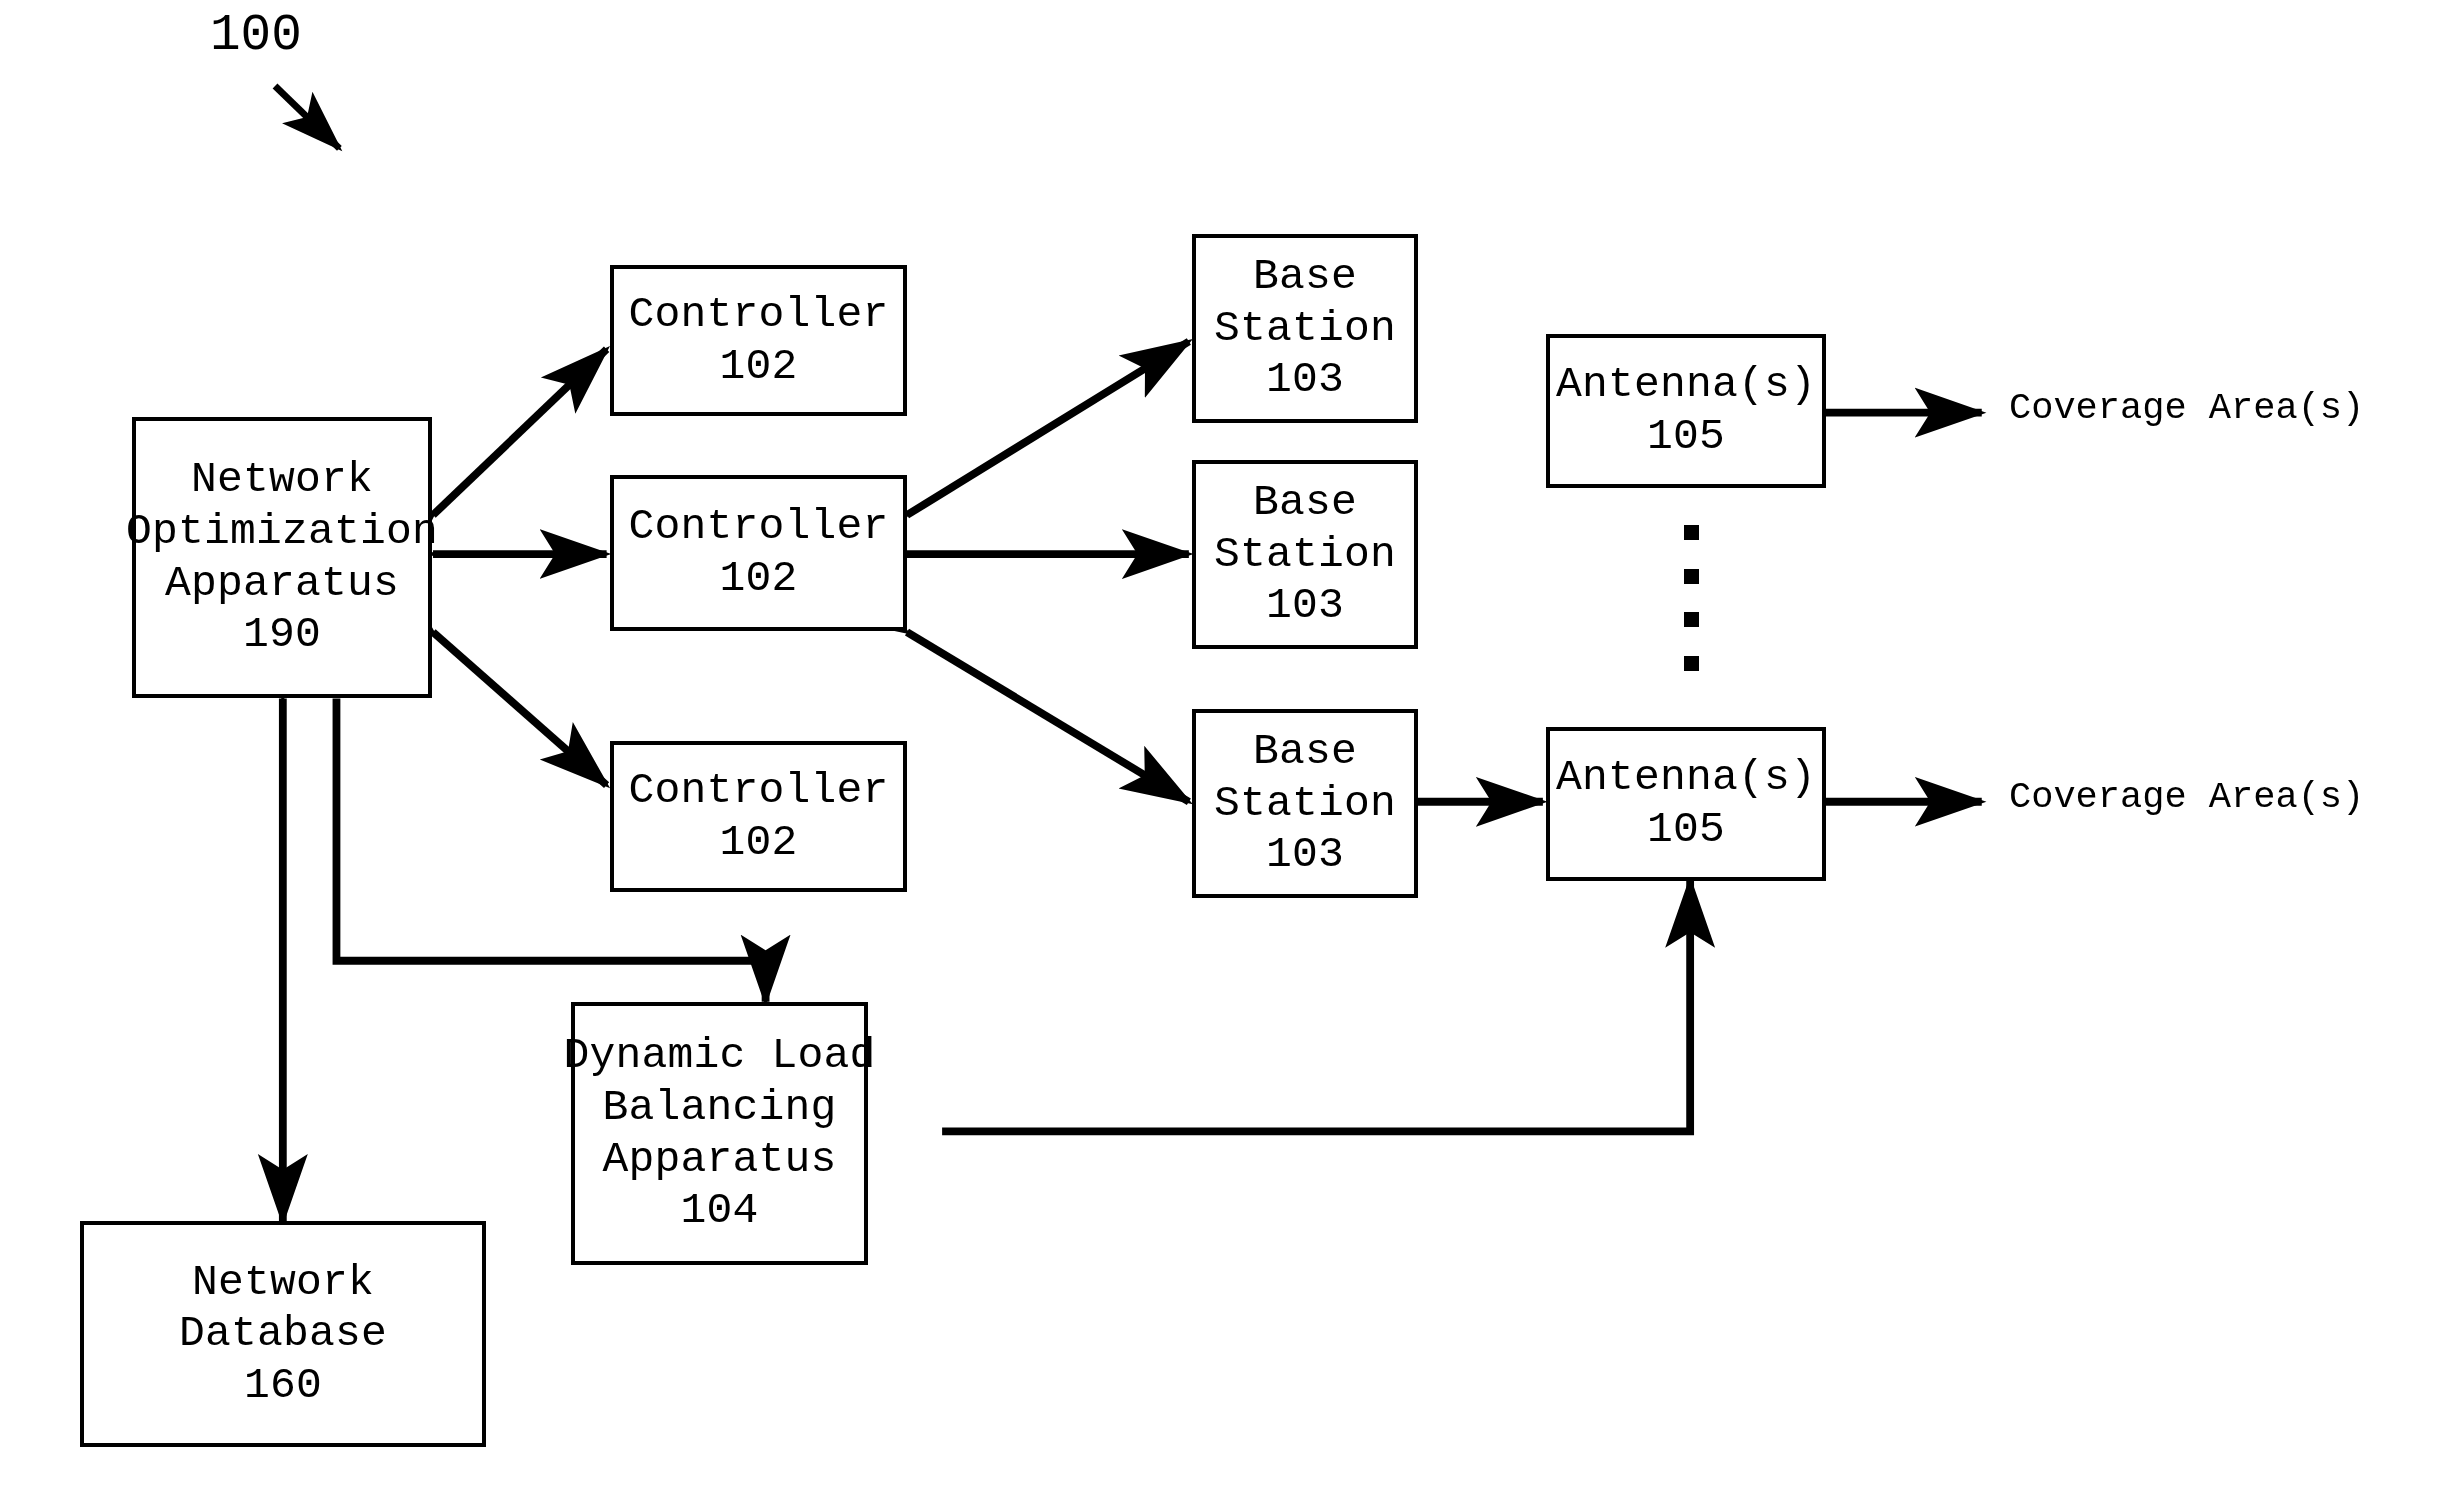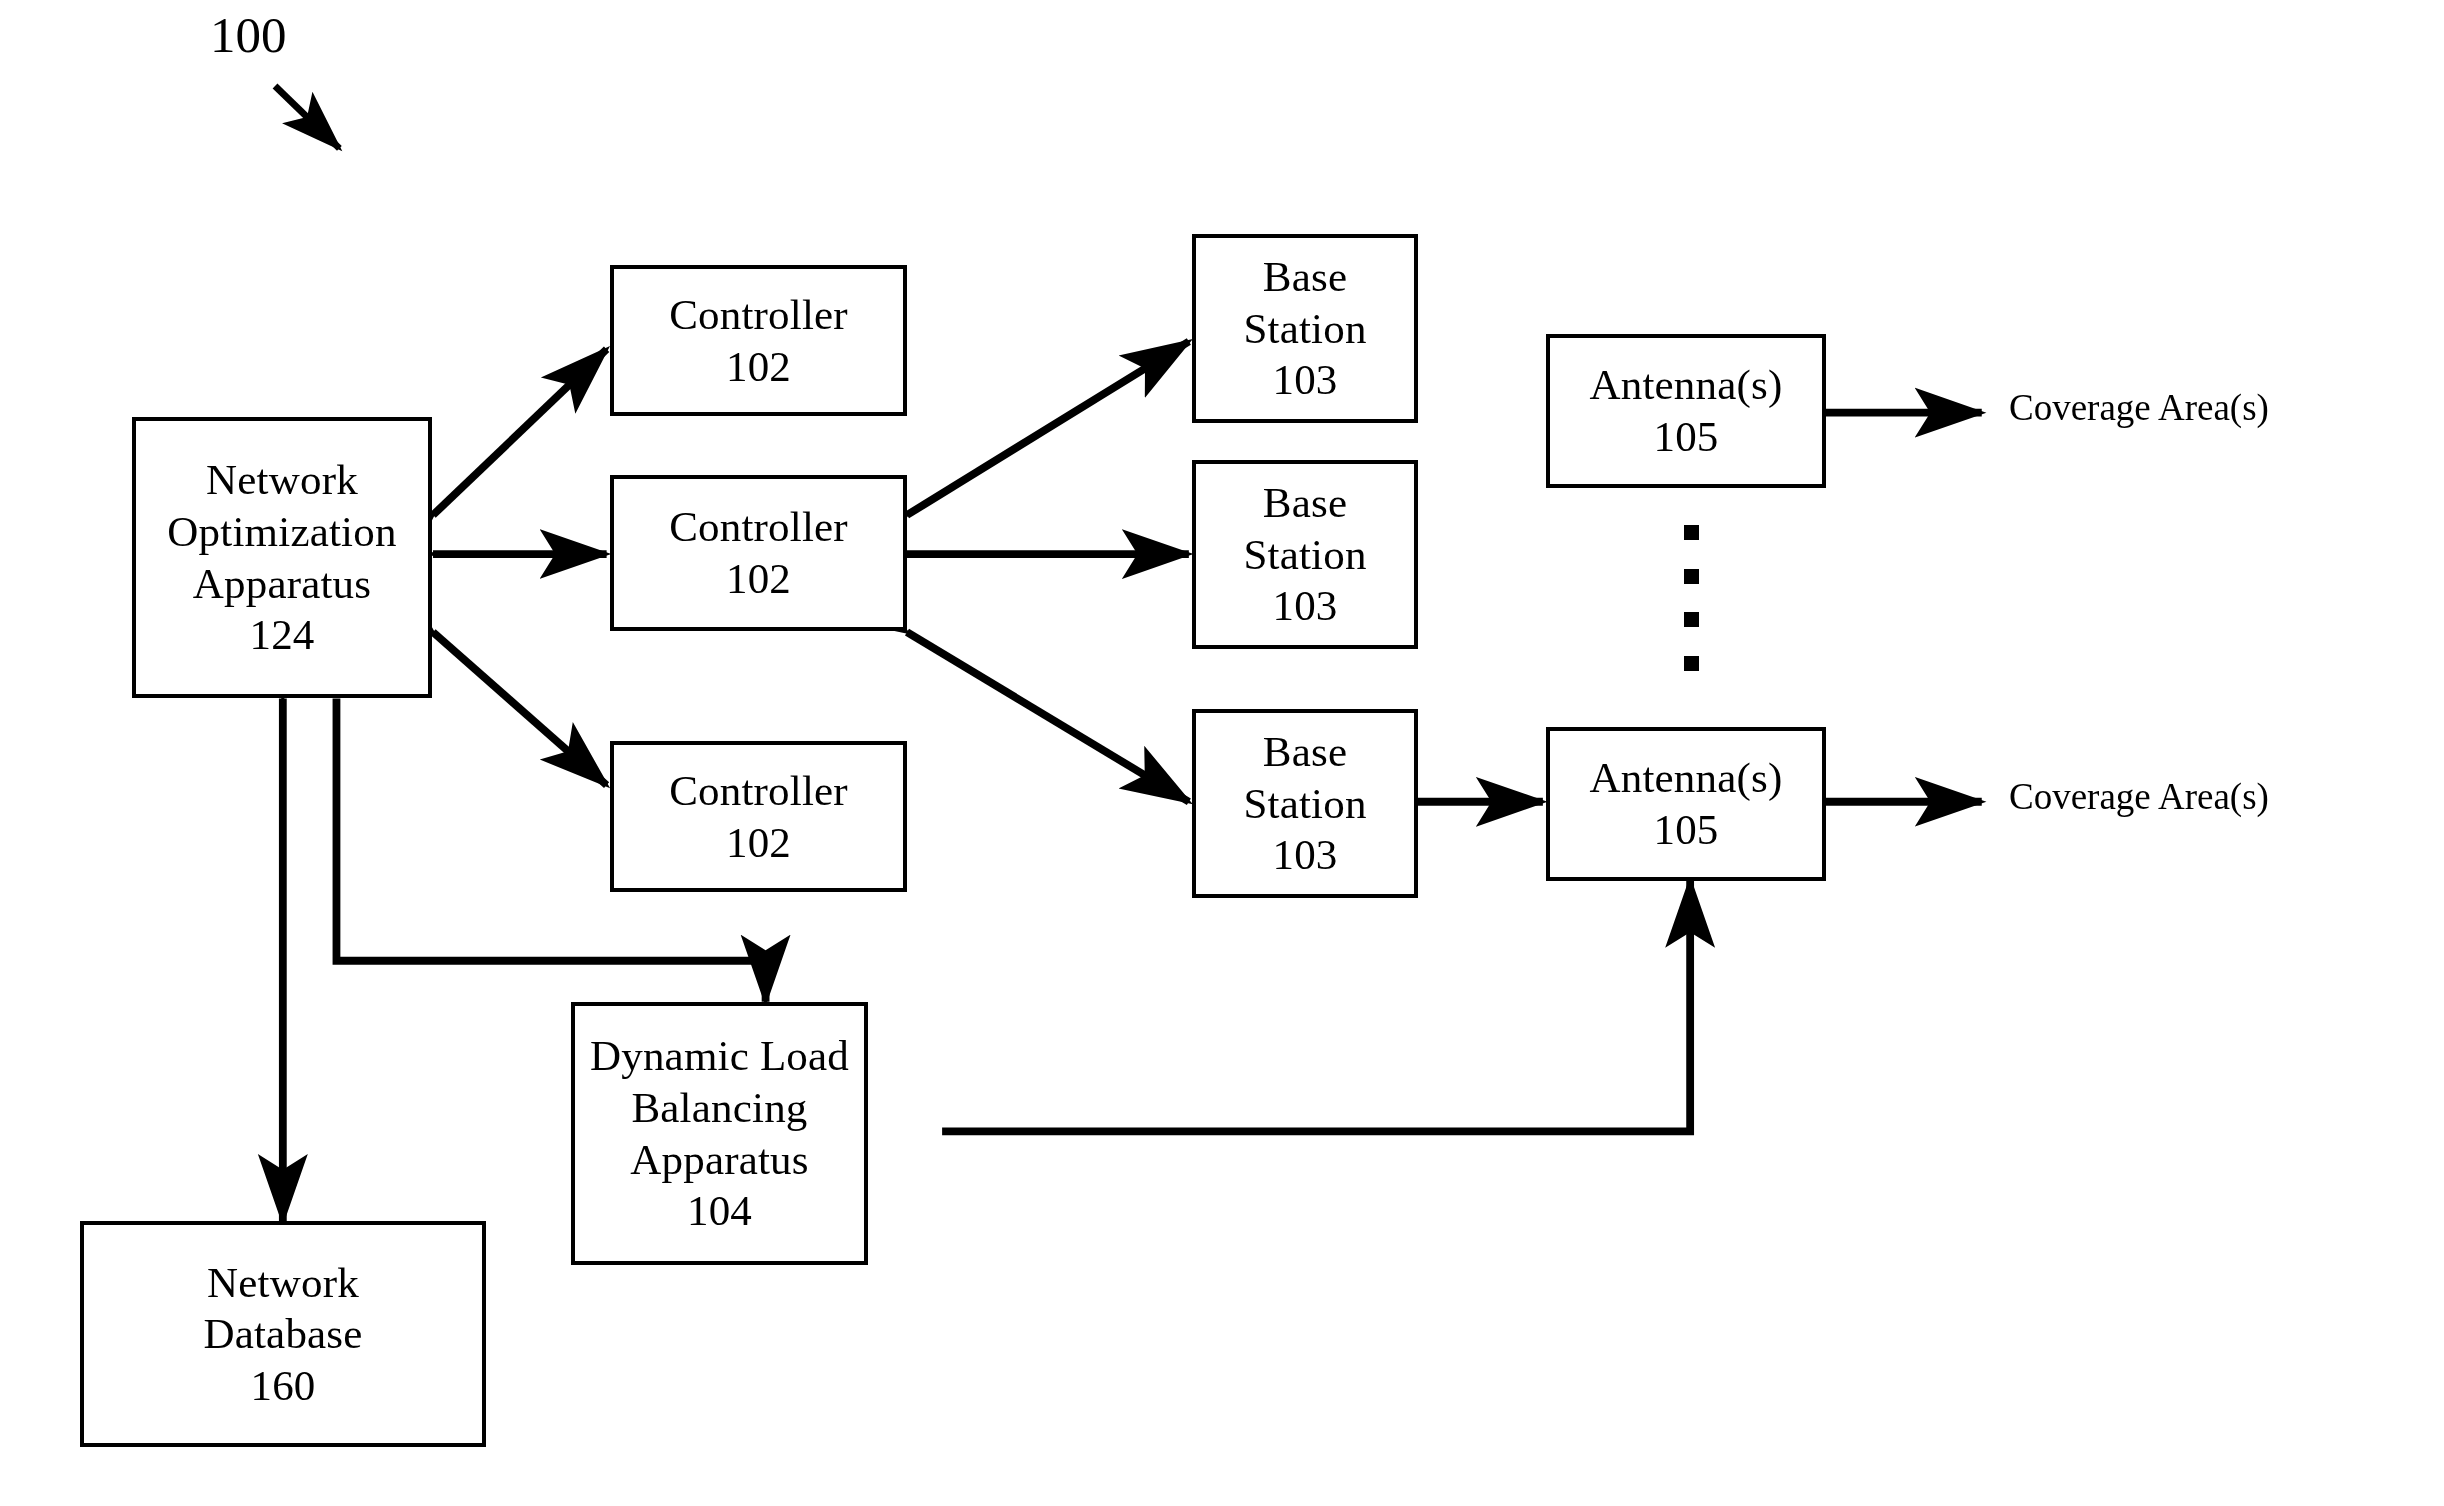--- a/index.html
+++ b/index.html
@@ -6,21 +6,21 @@
   html, body {
     margin: 0;
     padding: 0;
     background: #ffffff;
   }
   #canvas {
     position: relative;
     width: 2445px;
     height: 1507px;
     background: #ffffff;
-    font-family: Liberation Serif, serif;
+    font-family: Liberation Mono, monospace;
     overflow: hidden;
   }
   #wires {
     position: absolute;
     left: 0;
     top: 0;
     width: 2445px;
     height: 1507px;
     pointer-events: none;
   }
@@ -105,21 +105,21 @@
 
     <path d="M 966,1160 L 1733,1160 L 1733,903" fill="none" stroke="#000000" stroke-width="8" marker-end="url(#ah)"></path>
   </svg>
 
   <div class="fig-num" style="left:210px; top:9.8px;">100</div>
 
   <div class="node" style="left:132px; top:417px; width:300px; height:281px;">
     <span class="ln">Network</span>
     <span class="ln">Optimization</span>
     <span class="ln">Apparatus</span>
-    <span class="ln">124</span>
+    <span class="ln">190</span>
   </div>
 
   <div class="node" style="left:610px; top:265px; width:297px; height:151px;">
     <span class="ln">Controller</span>
     <span class="ln">102</span>
   </div>
 
   <div class="node" style="left:610px; top:475px; width:297px; height:156px;">
     <span class="ln">Controller</span>
     <span class="ln">102</span>

